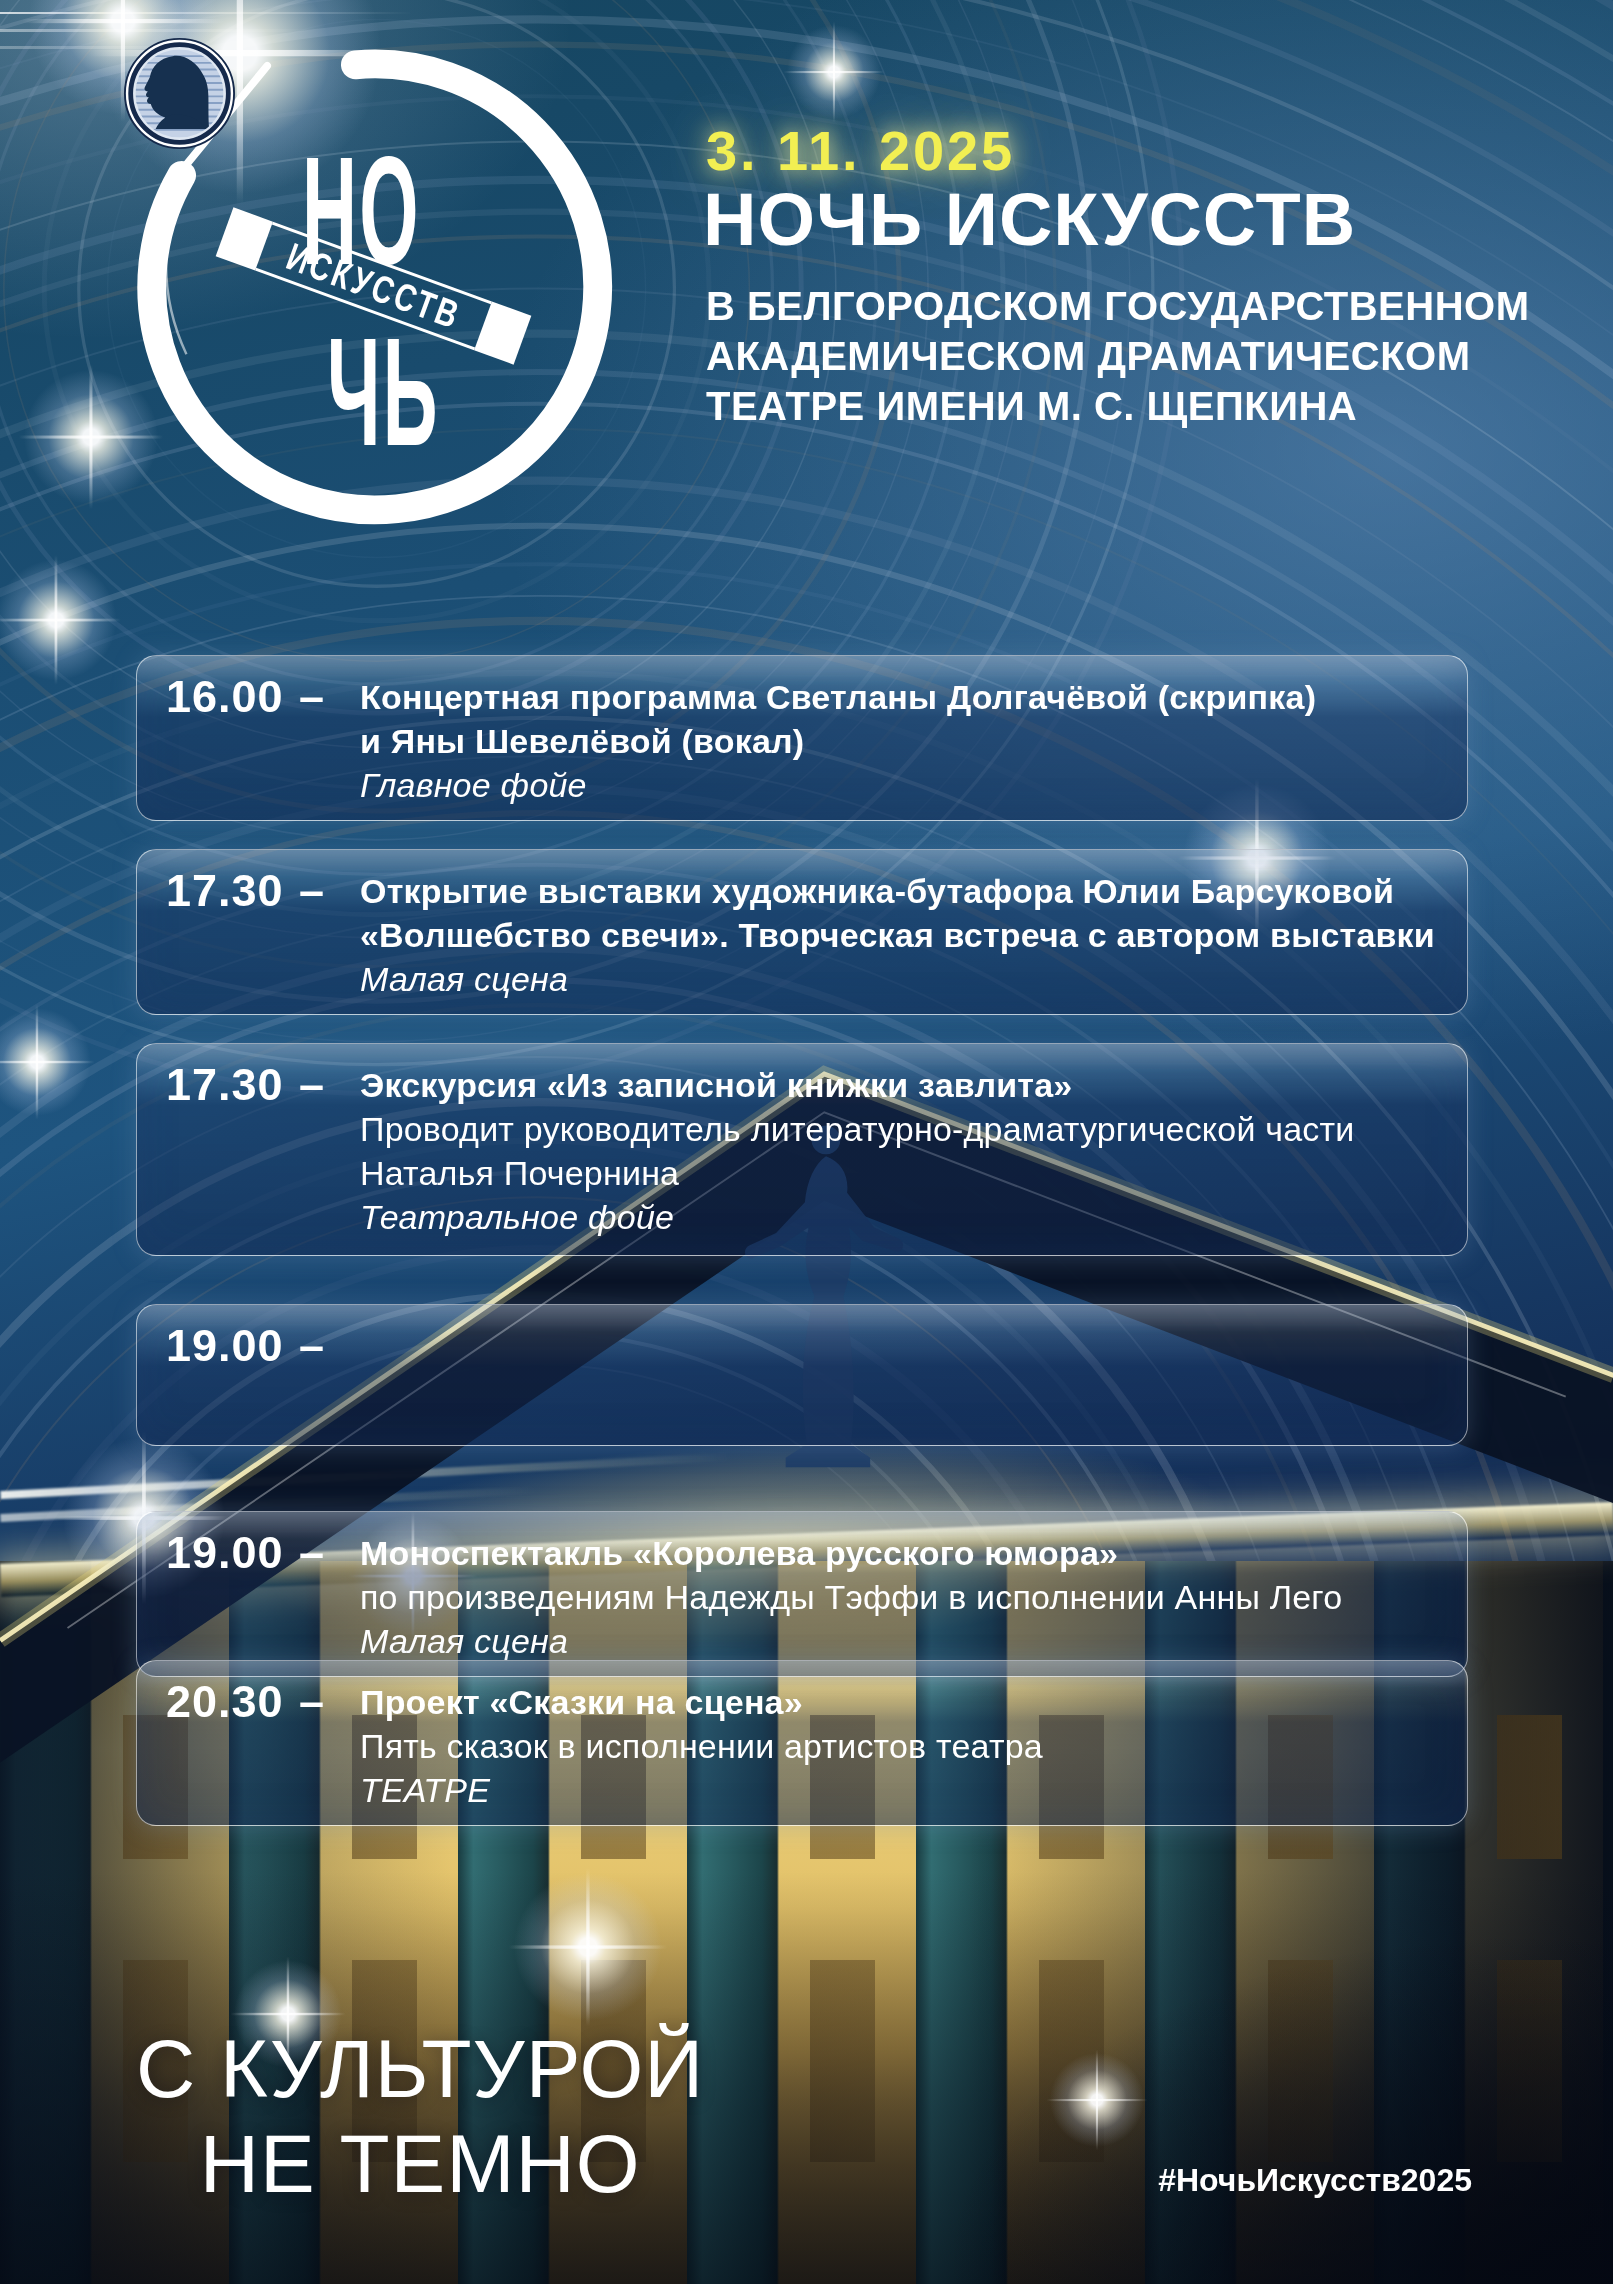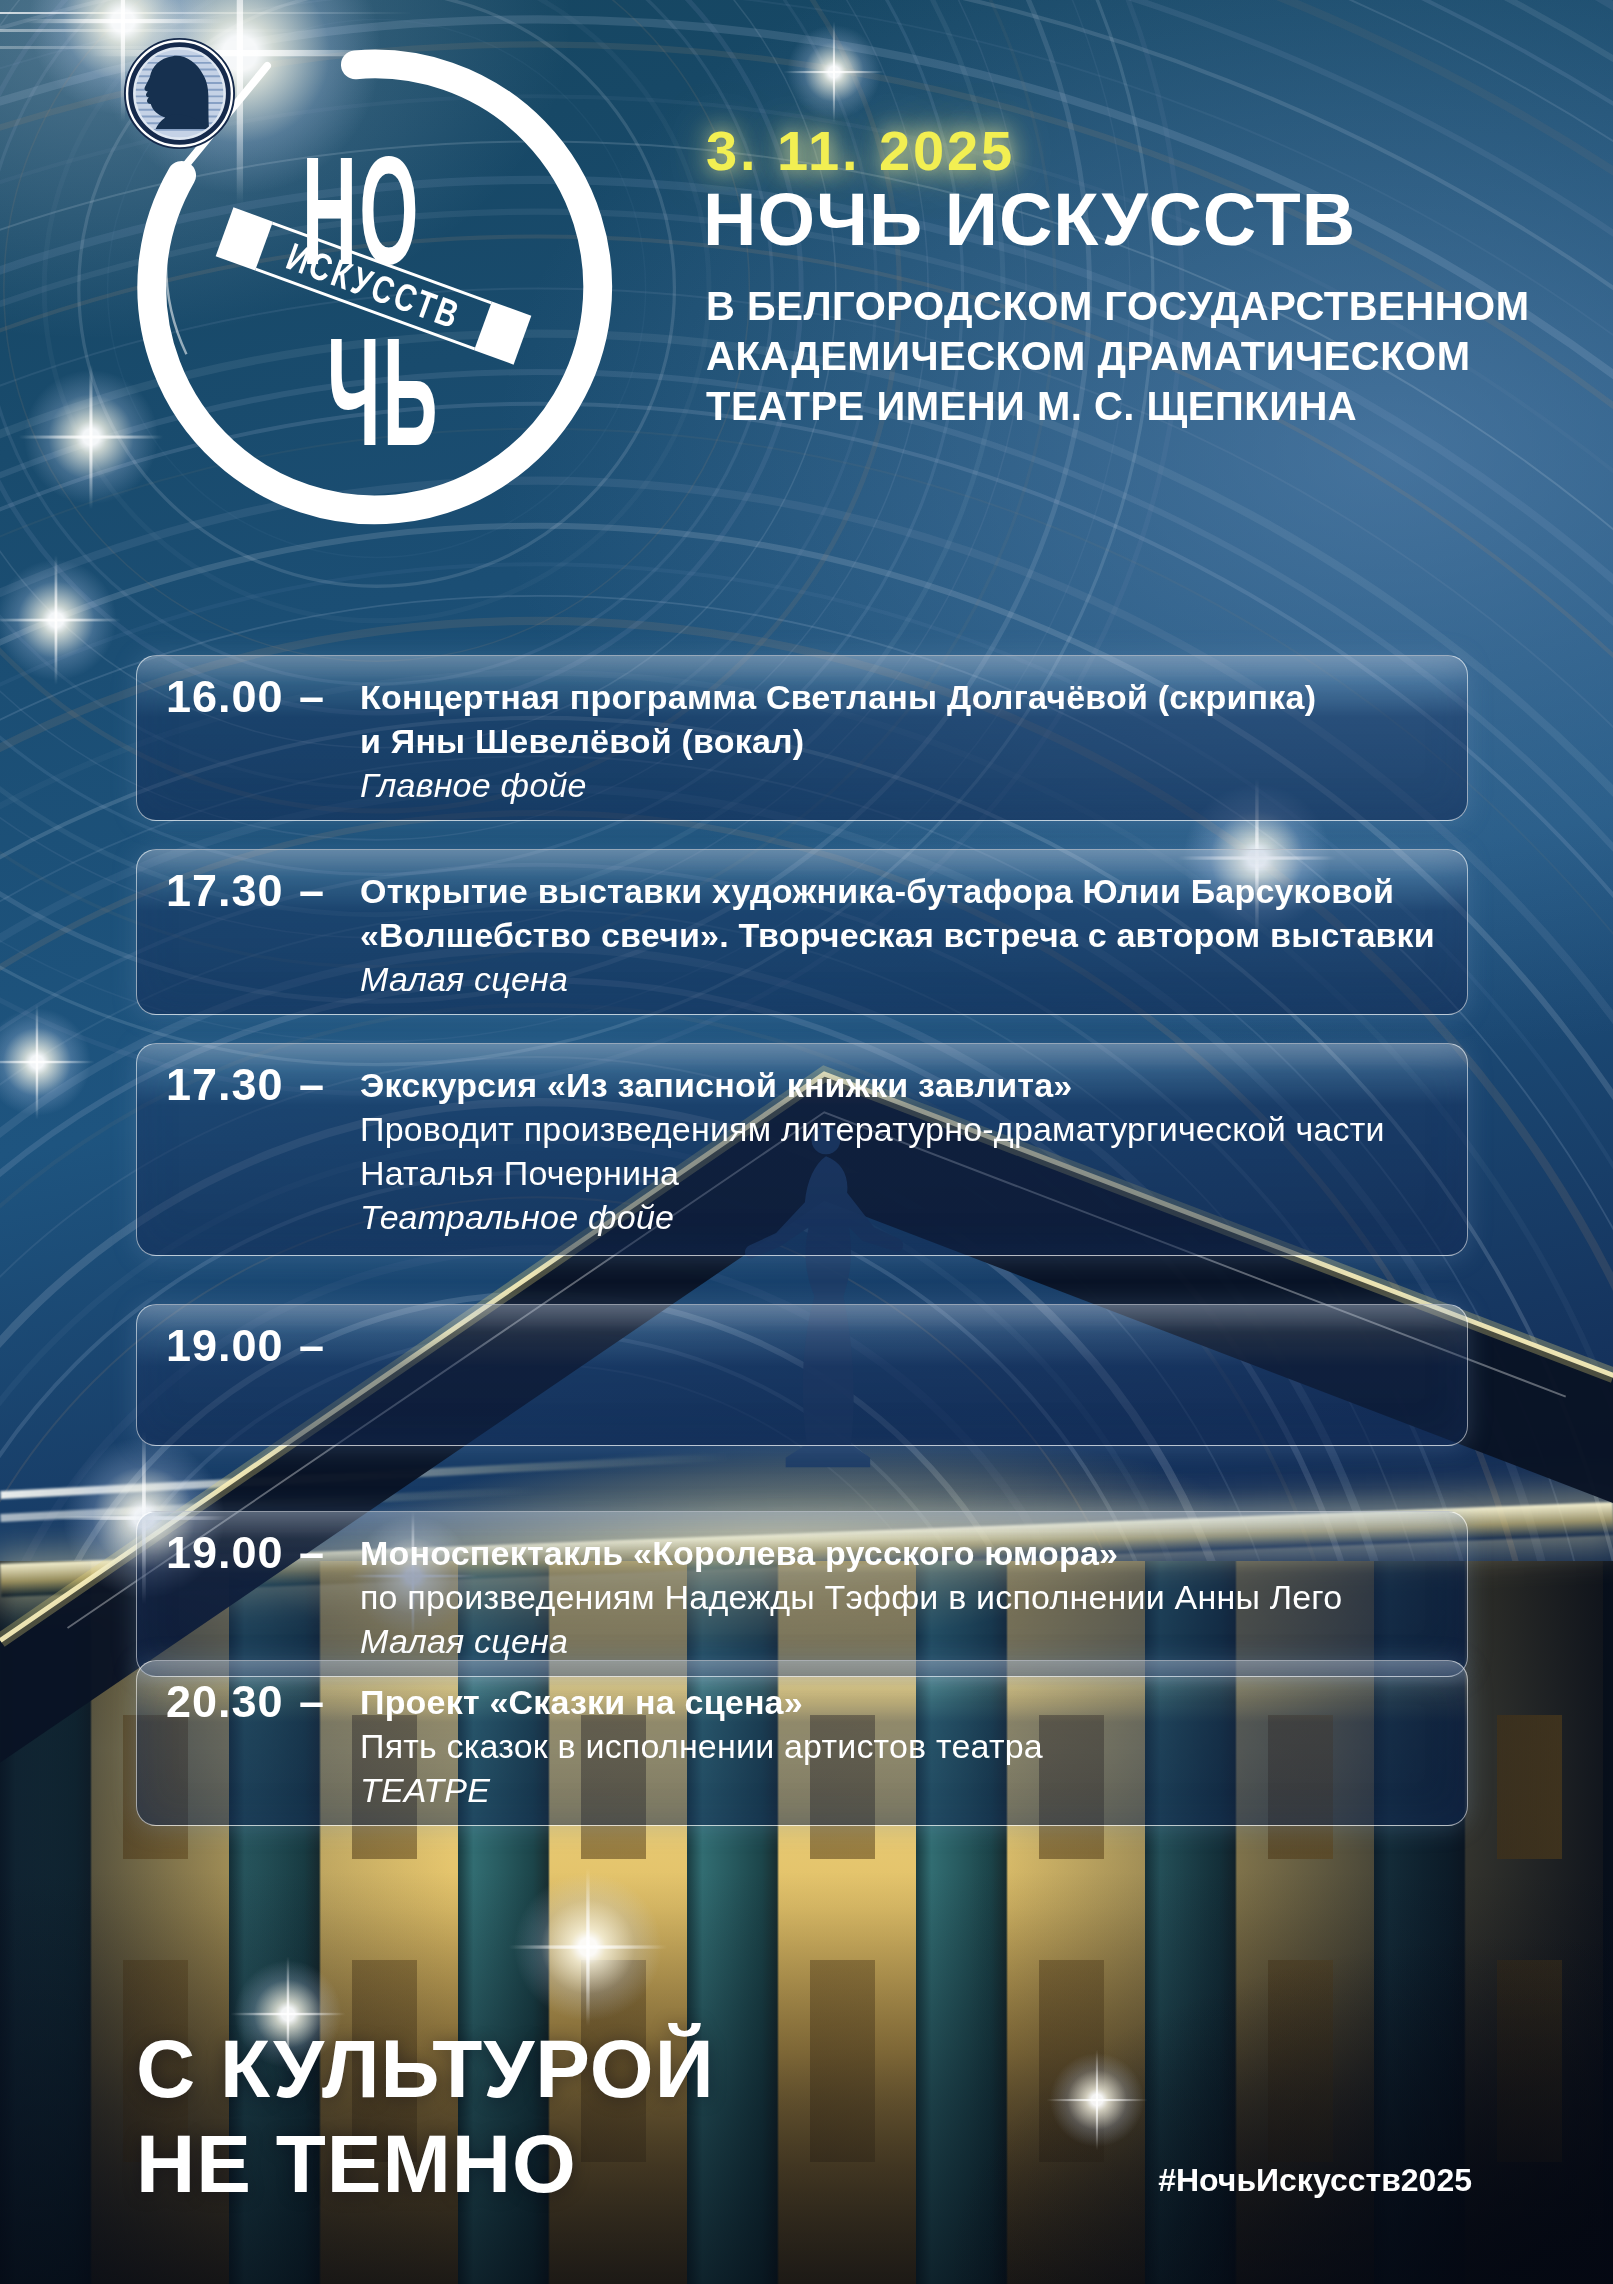--- a/index.html
+++ b/index.html
@@ -87,22 +87,22 @@
     box-shadow:0 1.9px 25px rgba(120,150,190,0.28), inset 0 0 42px rgba(28,58,108,0.22);
     padding:19px 27px 13.4px 223px;color:#fff;
   }
   .event .time{position:absolute;left:29px;top:15.4px;font-size:45px;font-weight:bold;white-space:nowrap;letter-spacing:1px;}
   .event .dash{margin-left:15.4px;}
   .event .line{display:block;font-size:34px;line-height:44px;letter-spacing:0.2px;}
   .line.bold{font-weight:bold;}
   .line.regular{font-weight:normal;}
   .line.italic{font-style:italic;font-weight:normal;}
   
-  .slogan{position:absolute;left:136px;top:2021px;z-index:7;color:#fff;font-weight:bold;font-size:82px;line-height:95px;letter-spacing:1px;
-    text-shadow:0 1.9px 17.3px rgba(0,5,20,0.4);}
+  .slogan{position:absolute;left:136px;top:2021px;z-index:7;color:#fff;font-weight:normal;font-size:82px;line-height:95px;letter-spacing:1px;
+    text-shadow:0 1.9px 17.3px rgba(0,5,20,0.4);text-align:center;}
   .hashtag{position:absolute;right:142px;top:2162px;z-index:7;color:#fff;font-weight:bold;font-size:32px;}
 </style>
 </head>
 <body>
 
 <div class="bg-base"></div>
 <svg id="trails" aria-hidden="true" viewBox="0 0 1680 2378" width="1614" height="2285">
     <circle cx="560" cy="1900" r="480" fill="none" stroke="#b9c9e0" stroke-width="2" opacity="0.07"></circle>
     <circle cx="560" cy="1900" r="513" fill="none" stroke="#8fa6c6" stroke-width="4.2" opacity="0.16"></circle>
     <circle cx="560" cy="1900" r="553" fill="none" stroke="#d7e0ee" stroke-width="6.4" opacity="0.17"></circle>
@@ -275,21 +275,21 @@
     <span class="body"><span class="line bold">Концертная программа Светланы Долгачёвой (скрипка)</span><span class="line bold">и Яны Шевелёвой (вокал)</span><span class="line italic">Главное фойе</span></span>
   </div>
 
   <div class="event" style="top: 849px; min-height: 158px;">
     <span class="time">17.30<span class="dash">–</span></span>
     <span class="body"><span class="line bold">Открытие выставки художника-бутафора Юлии Барсуковой</span><span class="line bold">«Волшебство свечи». Творческая встреча с автором выставки</span><span class="line italic">Малая сцена</span></span>
   </div>
 
   <div class="event" style="top: 1043px; min-height: 213px;">
     <span class="time">17.30<span class="dash">–</span></span>
-    <span class="body"><span class="line bold">Экскурсия «Из записной книжки завлита»</span><span class="line regular">Проводит произведениям литературно-драматургической части</span><span class="line regular">Наталья Почернина</span><span class="line italic">Театральное фойе</span></span>
+    <span class="body"><span class="line bold">Экскурсия «Из записной книжки завлита»</span><span class="line regular">Проводит руководитель литературно-драматургической части</span><span class="line regular">Наталья Почернина</span><span class="line italic">Театральное фойе</span></span>
   </div>
 
   <div class="event" style="top: 1304px; min-height: 142px;">
     <span class="time">19.00<span class="dash">–</span></span>
   </div>
 
   <div class="event" style="top: 1511px; min-height: 158px;">
     <span class="time">19.00<span class="dash">–</span></span>
     <span class="body"><span class="line bold">Моноспектакль «Королева русского юмора»</span><span class="line regular">по произведениям Надежды Тэффи в исполнении Анны Лего</span><span class="line italic">Малая сцена</span></span>
   </div>

